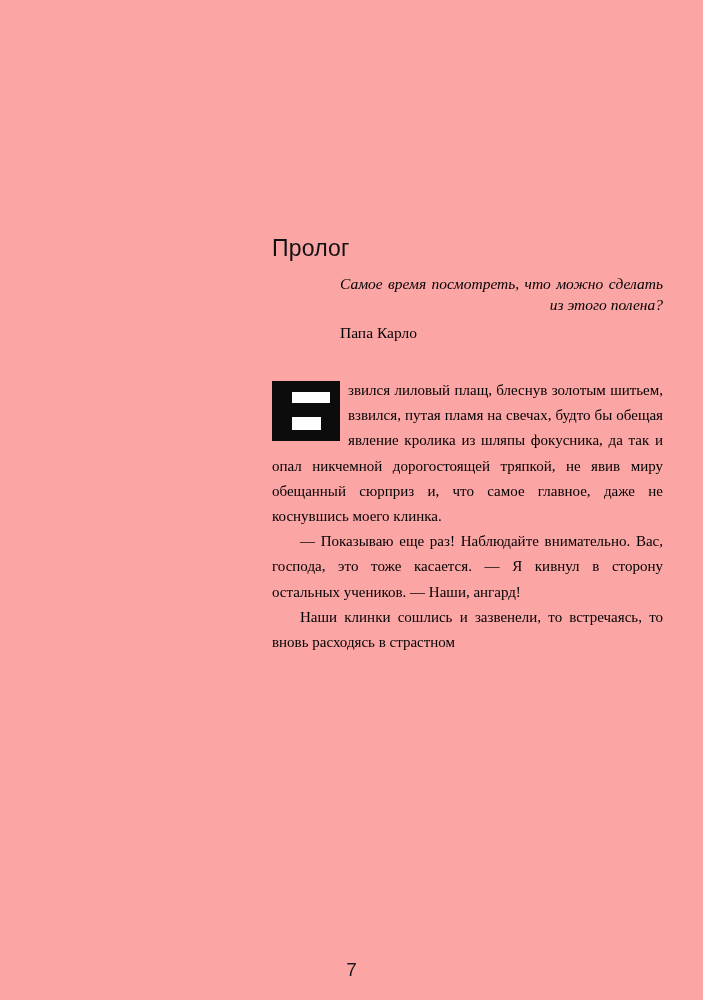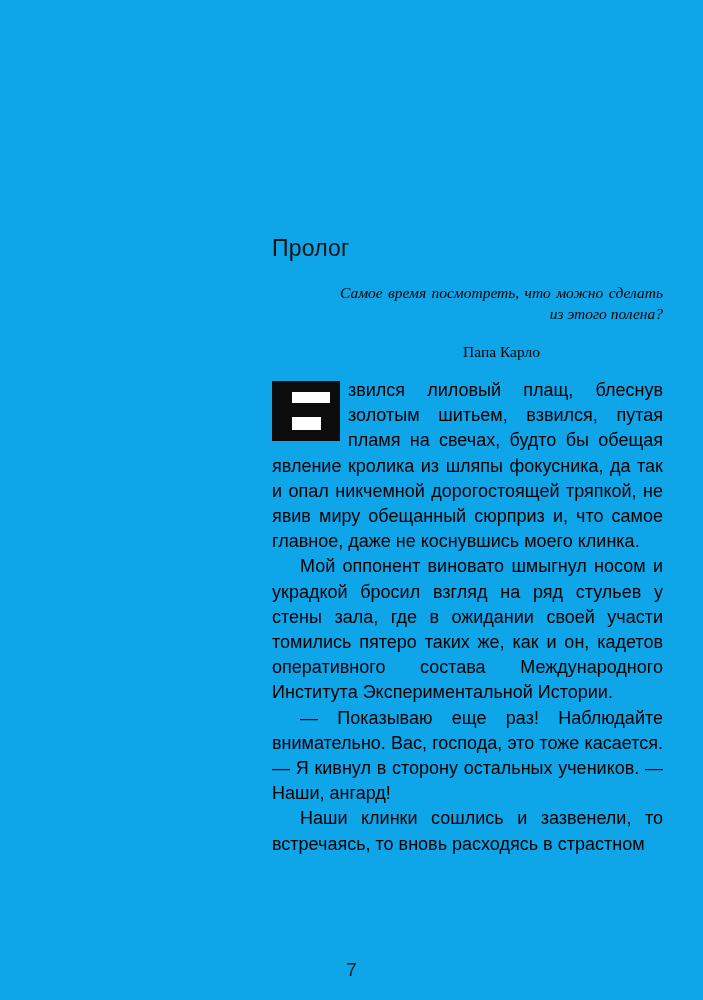--- a/index.html
+++ b/index.html
@@ -14,75 +14,75 @@
     position: relative;
     overflow: hidden;
     font-family: "Liberation Serif", "DejaVu Serif", serif;
     color: #000000;
     -webkit-font-smoothing: antialiased;
   }
 
   .page {
     position: absolute;
     inset: 0;
-    background: #0ea5e9;
+    background: #fca5a5;
   }
 
   
   .chapter-title {
     position: absolute;
     left: 272px;
     top: 222px;
     font-family: "Liberation Sans", "DejaVu Sans", sans-serif;
     font-size: 23px;
     font-weight: 400;
     letter-spacing: 0.2px;
     line-height: 1;
     color: #111111;
     white-space: nowrap;
   }
 
   
   .epigraph {
     position: absolute;
     left: 340px;
-    top: 282px;
+    top: 273px;
     width: 323px;
   }
   .epigraph-text {
     font-family: "Liberation Serif", "DejaVu Serif", serif;
     font-style: italic;
     font-size: 15.5px;
     line-height: 21px;
     text-align: justify;
     text-align-last: right;
     color: #000000;
     margin: 0;
   }
   .epigraph-source {
-    margin: 18px 0 0 0;
+    margin: 8px 0 0 0;
     font-family: "Liberation Serif", "DejaVu Serif", serif;
     font-size: 15.5px;
     line-height: 20px;
-    text-align: center;
+    text-align: left;
     color: #000000;
   }
 
   
   .body-col {
     position: absolute;
     left: 272px;
     top: 378px;
     width: 391px;
   }
 
   .para {
     margin: 0;
-    font-family: Liberation Sans, sans-serif;
-    font-size: 18px;
+    font-family: Liberation Serif, serif;
+    font-size: 15px;
     line-height: 25.2px;
     text-align: justify;
     text-indent: 28px;
     color: #000000;
     hyphens: manual;
   }
 
   
   .dropcap-para {
     text-indent: 0;
@@ -160,21 +160,20 @@
 
   <div class="body-col">
 
     <p class="para dropcap-para">
       <span class="dropcap" aria-hidden="true">
         <span class="notch"></span>
         <span class="notch2"></span>
       </span><span>звился лиловый плащ, блеснув золотым шитьем, взвился, путая пламя на свечах, будто бы обещая явление кролика из шляпы фокусника, да так и опал никчемной дорогостоящей тряпкой, не явив миру обещанный сюрприз и, что самое главное, даже не коснувшись моего клинка.</span>
     </p>
 
-    <p class="para">Мой оппонент виновато шмыгнул носом и украдкой бросил взгляд на ряд стульев у стены зала, где в ожидании своей участи томились пятеро таких же, как и он, кадетов оперативного состава Международного Института Экспериментальной Истории.</p>
     <p class="para">— Показываю еще раз! Наблюдайте внимательно. Вас, господа, это тоже касается. — Я кивнул в сторону остальных учеников. — Наши, ангард!</p>
     <p class="para">Наши клинки сошлись и зазвенели, то встречаясь, то вновь расходясь в страстном</p>
 
   </div>
 
   <div class="folio">7</div>
 
 </div>
 
 </body></html>

